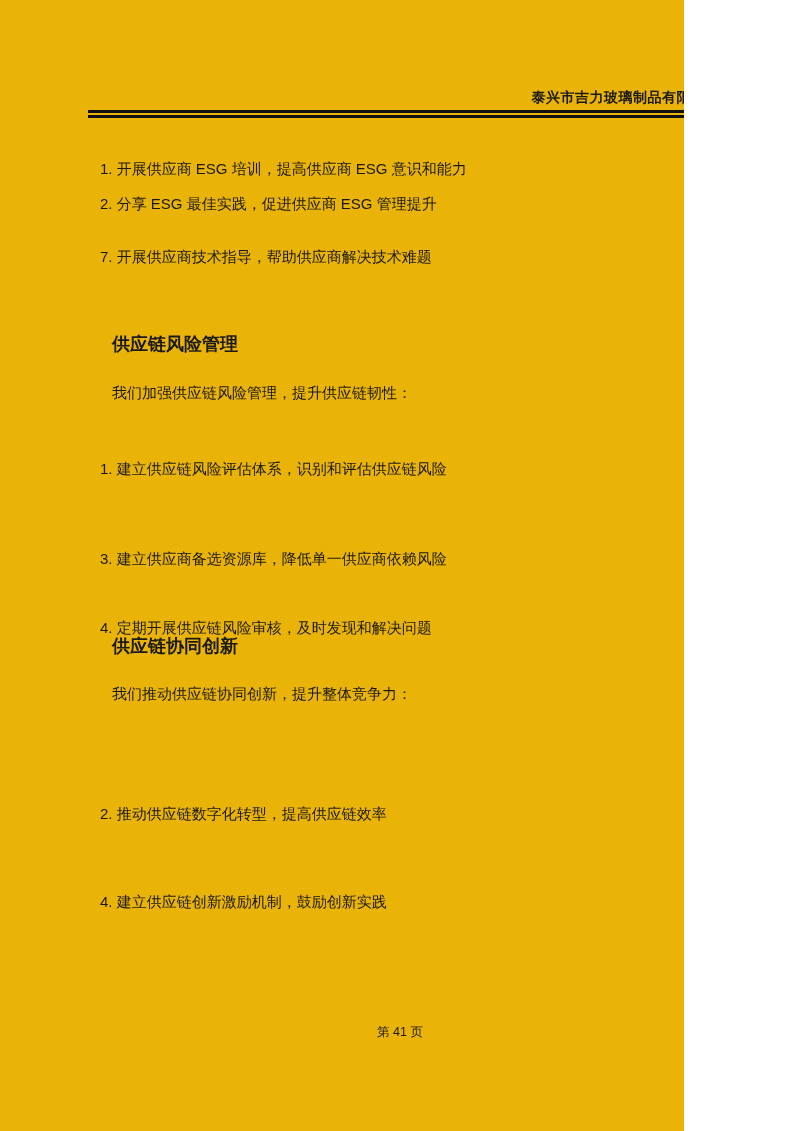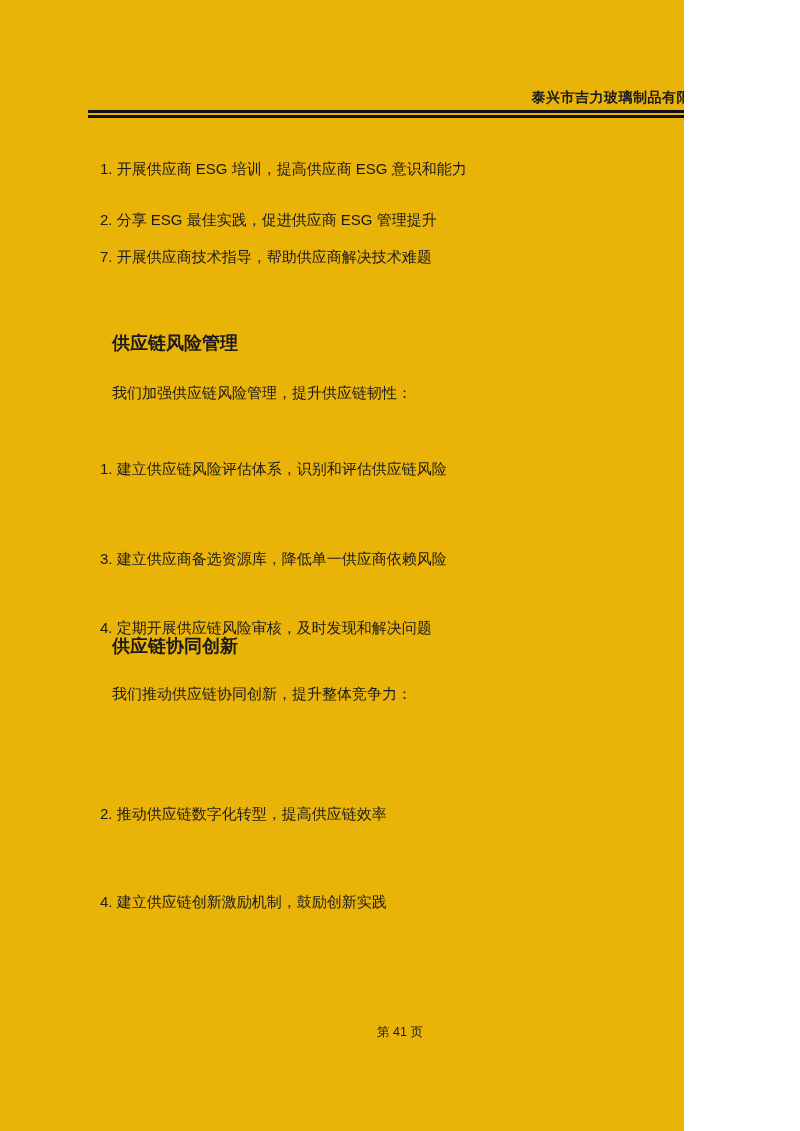--- a/index.html
+++ b/index.html
@@ -63,24 +63,24 @@
     position: absolute;
     top: 1024px;
     left: 0;
     width: 800px;
     text-align: center;
     font-size: 12.5px;
   }
 
   
   .s0-i0 { top: 161px; }
-  .s0-i1 { top: 212px; }
+  .s0-i1 { top: 196px; }
   .s0-i2 { top: 249px; }
   .s0-i3 { top: 291px; }
-  .h1    { top: 335px; font-family: Liberation Mono, monospace; }
+  .h1    { top: 335px; }
   .p1    { top: 385px; }
   .s1-i0 { top: 461px; }
   .s1-i1 { top: 506px; }
   .s1-i2 { top: 551px; }
   .s1-i3 { top: 620px; }
   .h2    { top: 637px; }
   .p2    { top: 686px; }
   .s2-i0 { top: 762px; }
   .s2-i1 { top: 806px; }
   .s2-i2 { top: 850px; }

